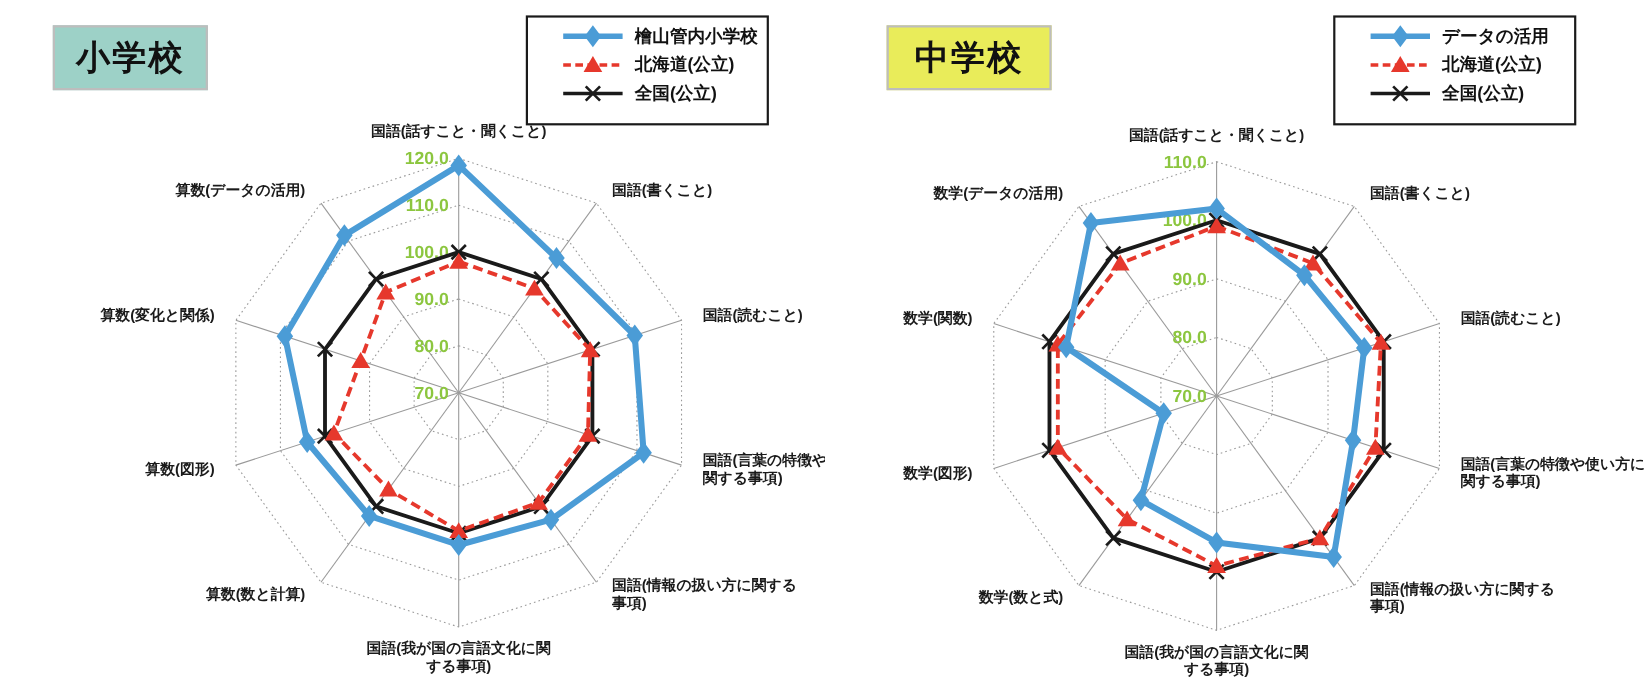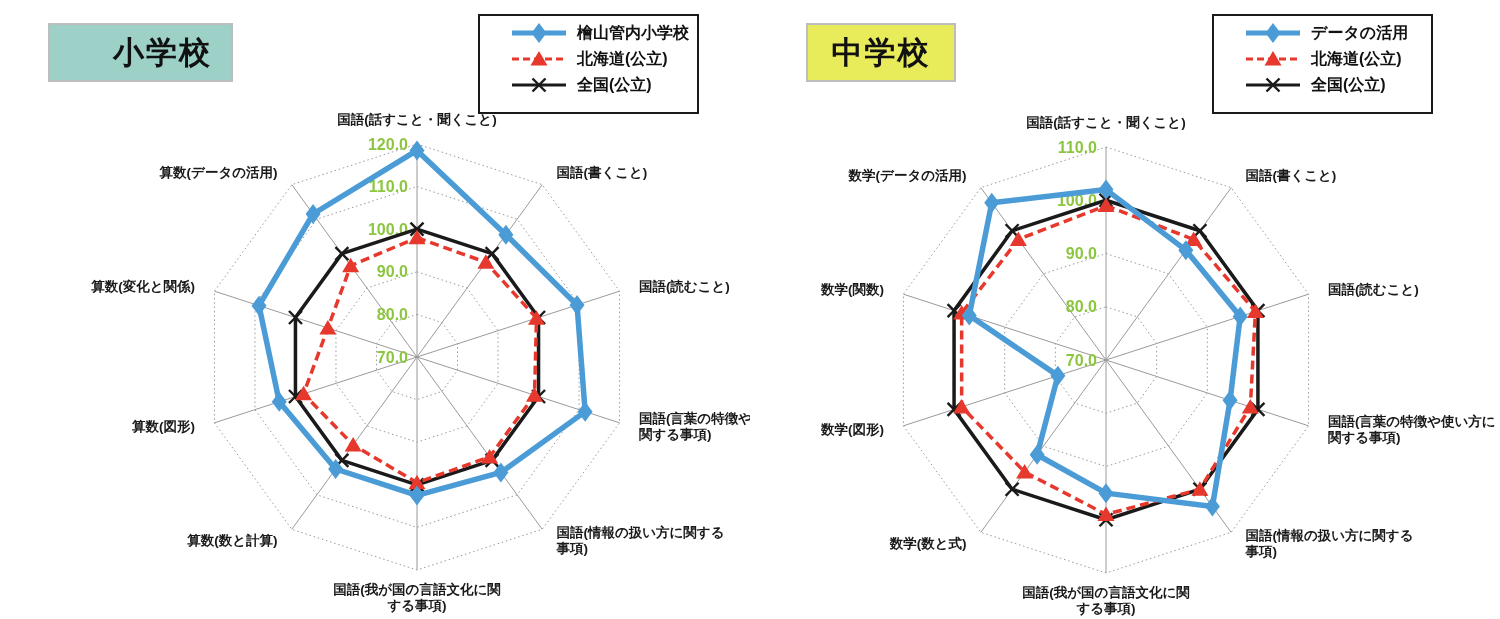--- a/index.html
+++ b/index.html
@@ -3,21 +3,21 @@
 <meta charset="utf-8">
 <style>
   html,body{margin:0;padding:0;background:#ffffff;}
   body{width:1500px;height:619px;position:relative;overflow:hidden;
        font-family:"Liberation Sans","DejaVu Sans",sans-serif;}
   .panel{position:absolute;top:0;width:750px;height:619px;}
   #panel-elem{left:0;}
   #panel-mid{left:750px;}
   .chart-title{position:absolute;border:2px solid #bdbdbd;text-align:center;
        font-weight:bold;font-size:31px;color:#111;line-height:55px;letter-spacing:2px;}
-  #title-elem{left:48px;top:23px;width:137px;height:55px;background:#9DD1C7;padding-left:44px;}
+  #title-elem{left:48px;top:23px;width:137px;height:55px;background:#9DD1C7;}
   #title-mid{left:32px;top:23px;width:146px;height:55px;background:#E9EC5A;margin-left:24px;}
   .legend{position:absolute;top:14px;width:221px;height:100px;background:#fff;
        border:2px solid #1a1a1a;display:flex;flex-direction:column;
        justify-content:space-around;padding:4px 0 14px 30px;box-sizing:border-box;}
   #legend-elem{left:478px;}
   #legend-mid{left:462px;}
   .legend-row{display:flex;align-items:center;gap:9px;}
   .legend-label{font-size:16px;font-weight:bold;color:#111;white-space:nowrap;}
   svg.radar{position:absolute;left:0;top:0;}
 </style>

